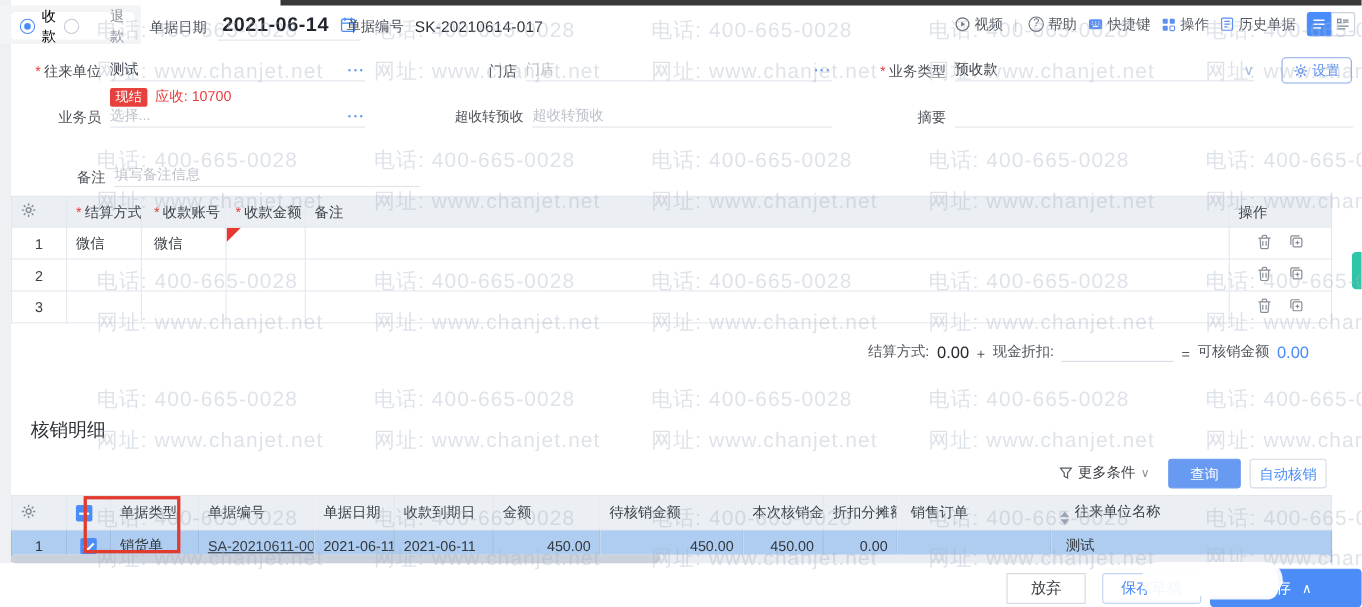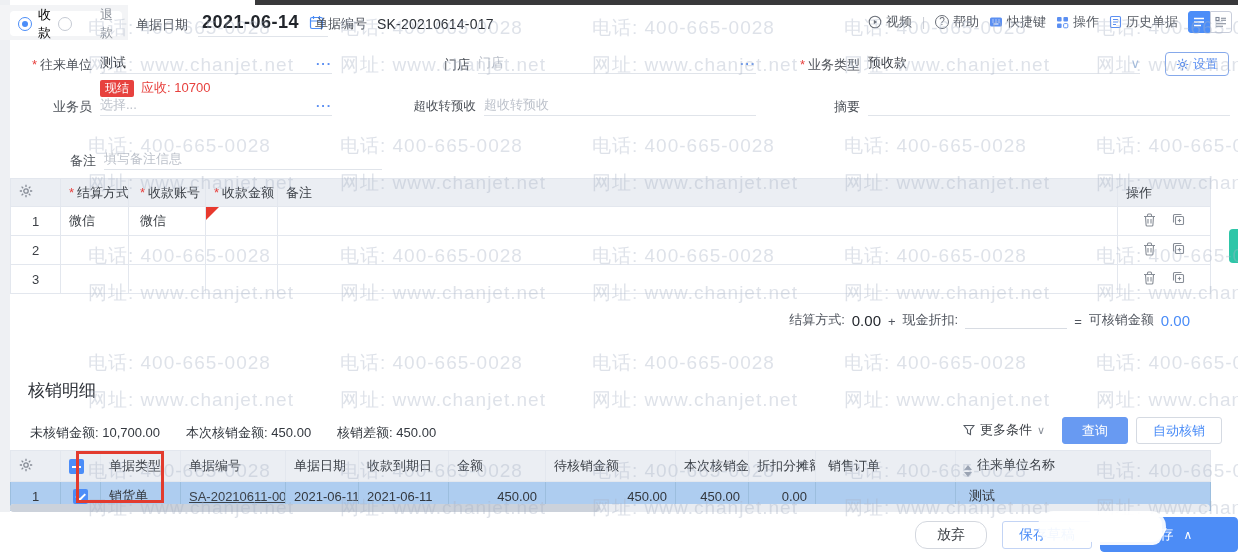--- a/index.html
+++ b/index.html
@@ -90,28 +90,28 @@
   
   .v-title{left:28px;top:379px;font-size:17px;color:#2b2f36}
   .v-tabs{left:133px;top:385px;display:flex;gap:22px;font-size:13px}
   .v-tab{cursor:pointer}
   .v-tab.active{color:#4a8cf7}
   .v-tab.idle{color:#4a4e55}
   .v-stats{left:30px;top:424px;display:flex;gap:26px;font-size:13px;color:#33383f}
   .filter-group{left:963px;top:421px;display:flex;align-items:center;gap:5px;font-size:13px;color:#3c4046;cursor:pointer}
   .btn{display:inline-flex;align-items:center;justify-content:center;border-radius:3px;font-size:13px;cursor:pointer}
   .btn-query{left:1062px;top:417px;width:66px;height:27px;background:#689af2;color:#fff;border:1px solid #689af2}
-  .btn-auto{left:1136px;top:417px;width:86px;height:27px;background:#fff;color:#4a8cf7;border:1px solid #d5dae2}
+  .btn-auto{left:1136px;top:417px;width:70px;height:27px;background:#fff;color:#4a8cf7;border:1px solid #d5dae2}
 
   
   .hscroll{left:10px;top:504px;width:1200px;height:8px;background:#e9ecf1;border-radius:4px}
   .hthumb{position:absolute;left:0;top:0;width:590px;height:8px;background:#ccd2db;border-radius:4px;cursor:grab}
 
   
-  .btn-abandon{left:915px;top:521px;width:72px;height:28px;background:#fff;border:1px solid #d4d8df;color:#3c4046;font-size:14px;border-radius:12px}
+  .btn-abandon{left:915px;top:521px;width:72px;height:28px;background:#fff;border:1px solid #d4d8df;color:#3c4046;font-size:14px;border-radius:0}
   .btn-draft{left:1002px;top:521px;width:90px;height:28px;background:#fff;border:1px solid #c3d4f5;color:#4a8cf7;font-size:14px;border-radius:3px}
   .btn-save{left:1100px;top:517px;width:138px;height:35px;background:#4c8cf6;border:1px solid #4c8cf6;color:#fff;font-size:14px;border-radius:4px;gap:10px}
   .blob{position:absolute;background:#fff;pointer-events:none}
   .blob1{left:1038px;top:511px;width:128px;height:31px;border-radius:16px;opacity:.93;z-index:46}
   .blob2{left:1090px;top:515px;width:72px;height:30px;border-radius:9px;opacity:.95;z-index:46}
 
   
   .red-annotation{left:76px;top:451px;width:88px;height:52px;border:3px solid #e23b2e;z-index:45;pointer-events:none}
   .wm-layer{left:0;top:0;width:1238px;height:552px;z-index:40;pointer-events:none;overflow:hidden}
   .wm{position:absolute;font-size:19px;letter-spacing:1px;color:rgba(168,178,196,.38);white-space:nowrap}
@@ -355,25 +355,20 @@
     <span>+</span>
     <span>现金折扣:</span>
     <input class="disc-input" style="">
     <span>=</span>
     <span>可核销金额</span>
     <span class="blue">0.00</span>
   </div>
 
   <div class="abs v-title">核销明细</div>
 
-  <div class="abs v-stats">
-    <span><span>未核销金额:</span> <span>10,700.00</span></span>
-    <span><span>本次核销金额:</span> <span>450.00</span></span>
-    <span><span>核销差额:</span> <span>450.00</span></span>
-  </div>
 
   <div class="abs filter-group">
     <span style="display:inline-flex">
         <svg width="12" height="12" viewBox="0 0 12 12" fill="none" stroke="#555b64" stroke-width="1.1">
           <path d="M1 1.5h10L7.5 6v4.5l-3-1.5V6z"></path>
         </svg>
       </span>
     <span>更多条件</span>
     <span style="color:#8a9099;font-size:11px">∨</span>
   </div>

